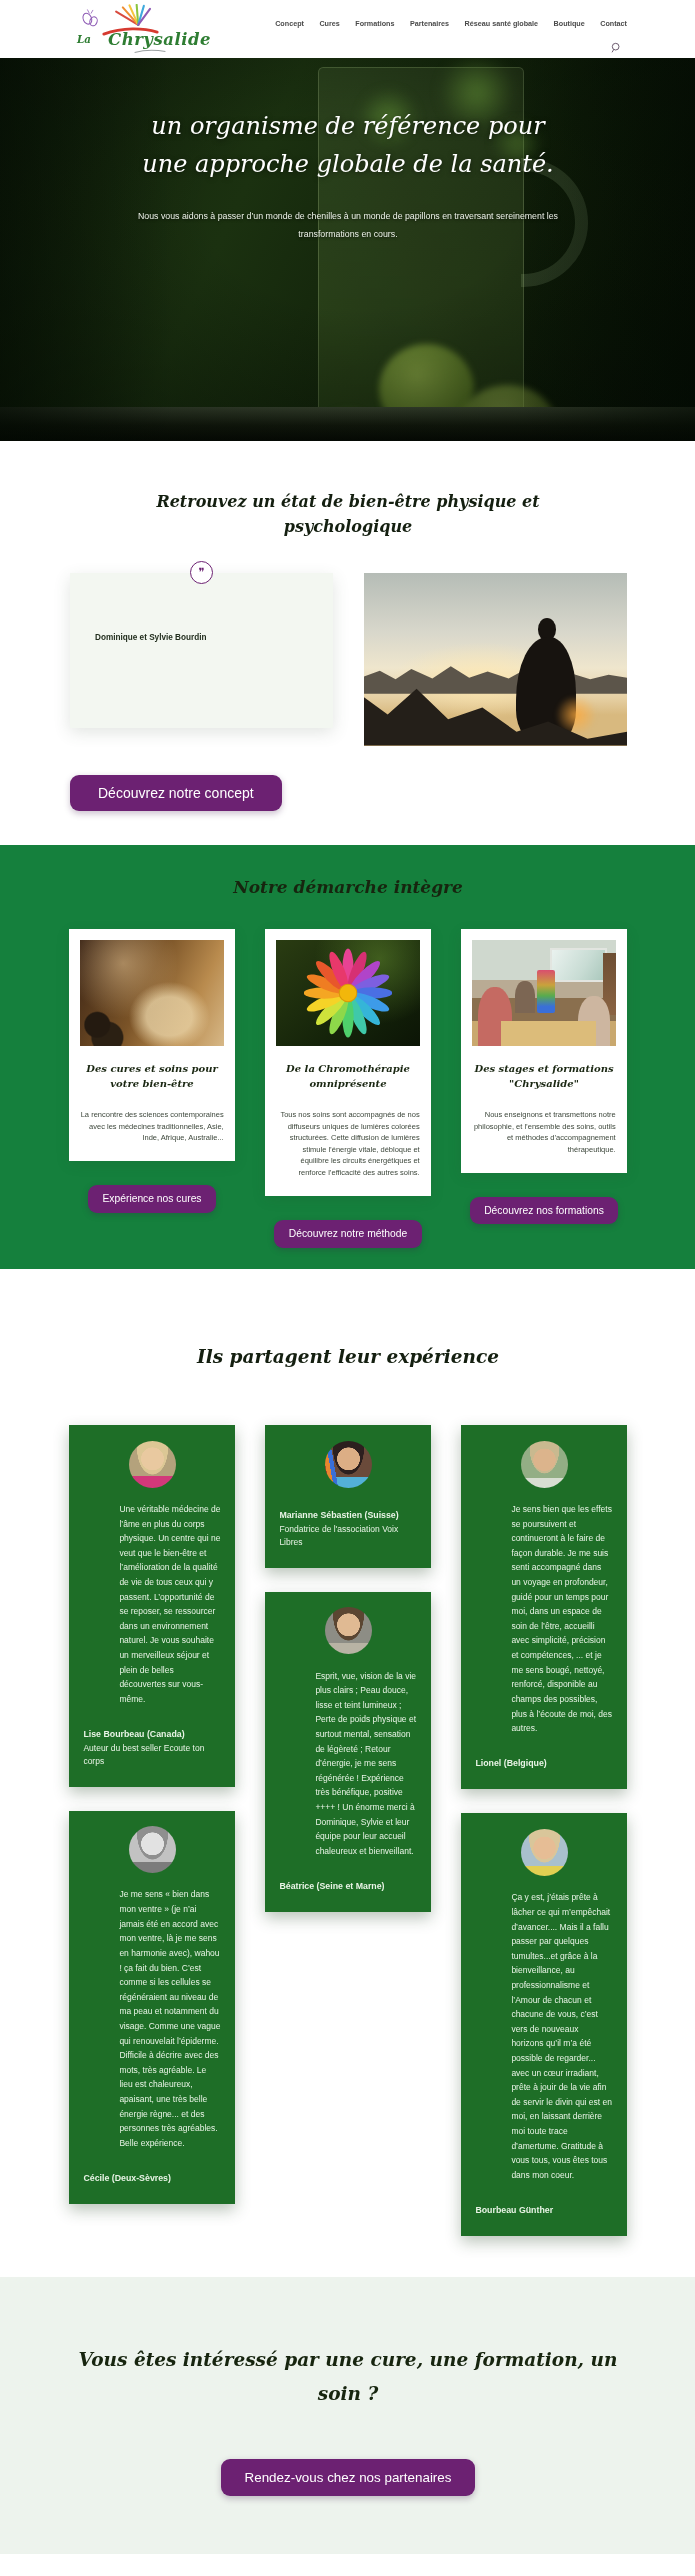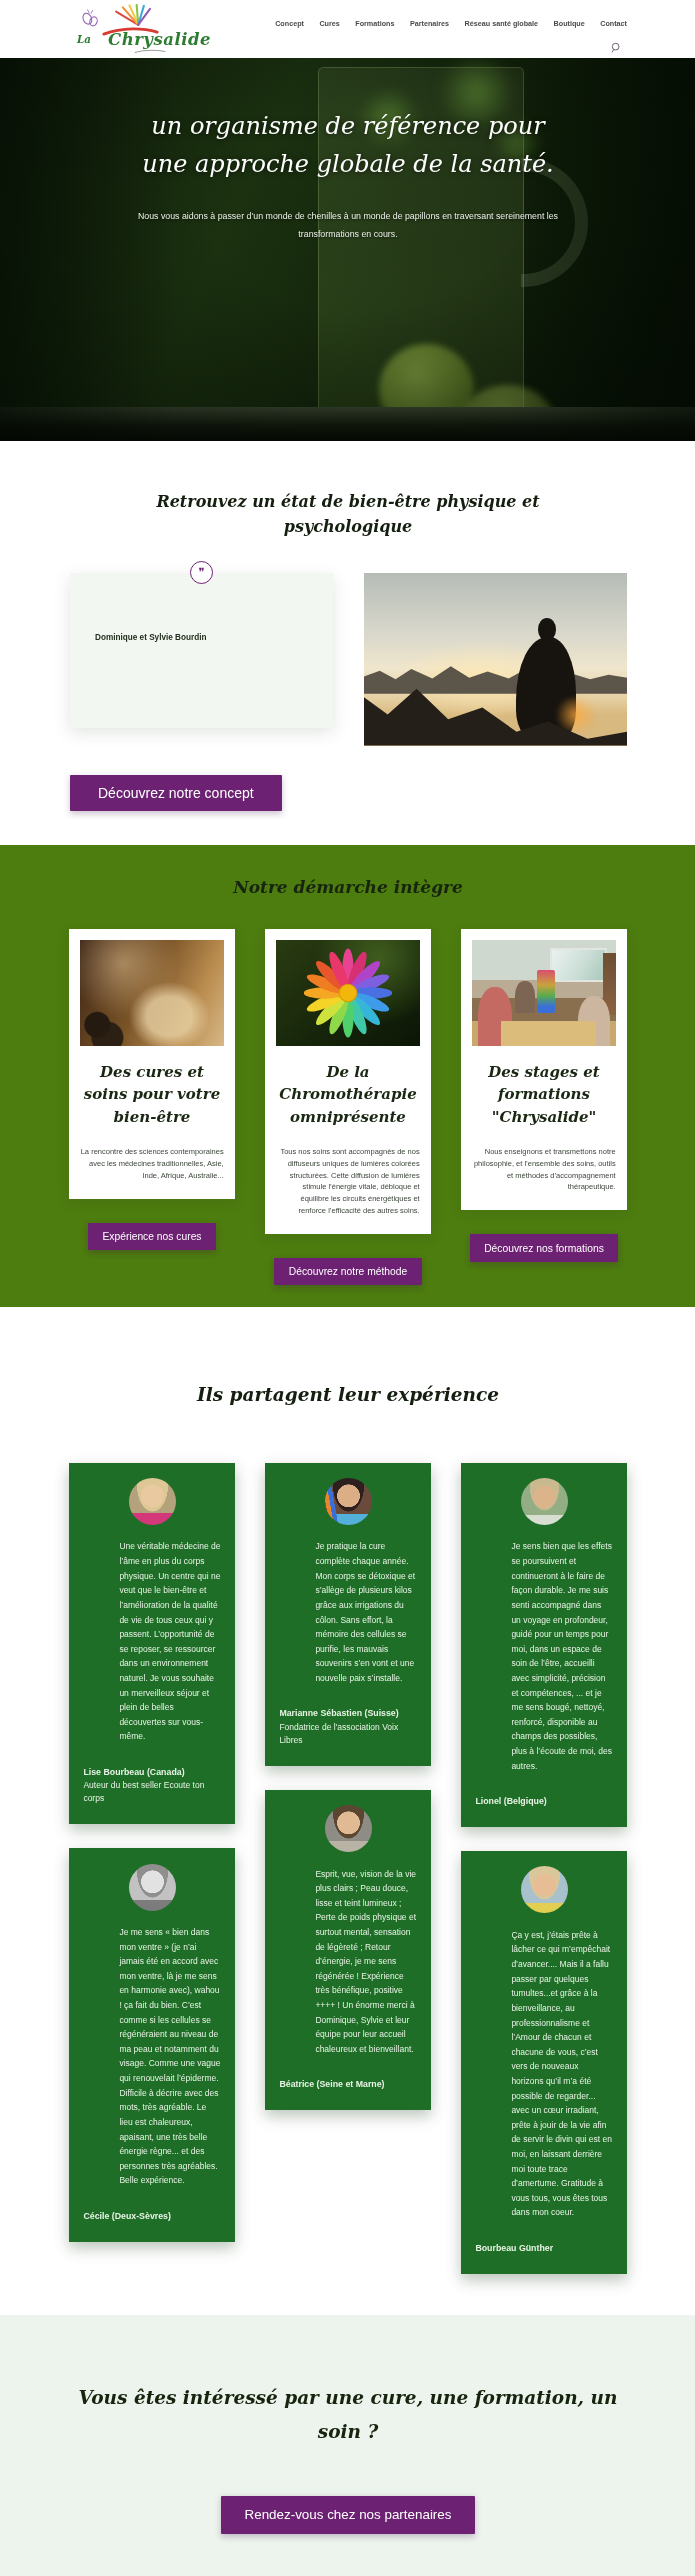--- a/index.html
+++ b/index.html
@@ -62,25 +62,25 @@
             clip-path:polygon(0 100%,0 55%,6% 40%,12% 62%,18% 35%,26% 60%,33% 28%,40% 58%,47% 42%,55% 60%,63% 30%,71% 55%,78% 45%,86% 62%,93% 50%,100% 58%,100% 100%); }
   .mt-near { position:absolute; left:0; bottom:0; width:100%; height:40%; background:#241f19;
              clip-path:polygon(0 100%,0 30%,9% 55%,20% 18%,32% 62%,45% 45%,58% 80%,70% 65%,85% 90%,100% 80%,100% 100%); }
   .mt-figure { position:absolute; right:49px; top:45px; width:62px; height:129px; }
   .mt-head { width:18.5px; height:23px; background:#17130f; border-radius:50%; margin-left:21.6px; }
   .mt-body { margin-top:-4.1px; width:60px; height:108px; background:#17130f;
              border-radius:52% 44% 40% 44% / 58% 52% 32% 32%; }
   .mt-flare { position:absolute; right:28px; top:124px; width:46px; height:36px;
               background:radial-gradient(circle,rgba(255,170,60,.8),transparent 70%); filter:blur(2.1px); }
   .btn { display:inline-block; background:#6C2172; color:#fff; text-align:left; cursor:pointer;
-         box-shadow:0 2.1px 6.2px rgba(60,20,70,.25); border-radius:1px; }
+         box-shadow:0 2.1px 6.2px rgba(60,20,70,.25); border-radius:9px; }
   .btn-concept { margin:29px 0 0 70px; font-size:14px; padding:10.3px 28px; }
 
   
-  .section-approach { background:#4d7c0f; padding:32px 0 21.6px; }
+  .section-approach { background:#15803d; padding:32px 0 21.6px; }
   .ap-title { text-align:center; font-size:17px; color:#17250f; }
   .ap-row { display:flex; justify-content:center; gap:30px; margin-top:32px; align-items:flex-start; }
   .ap-col { width:166px; display:flex; flex-direction:column; align-items:center; }
   .ap-card { width:100%; background:#fff; box-shadow:0 4.1px 13.4px rgba(40,60,40,.12); padding:11.3px 11.3px 17.5px; }
   .ap-img { position:relative; width:100%; height:106px; overflow:hidden; margin-bottom:14.4px; }
   .img-massage { background:radial-gradient(circle at 30% 22%,rgba(255,222,170,.45),transparent 42%),
                  radial-gradient(circle at 12% 80%,#241a10 0 8%,transparent 9%),
                  radial-gradient(circle at 19% 92%,#2b2013 0 10%,transparent 11%),
                  radial-gradient(ellipse at 62% 72%,rgba(235,214,170,.75) 0 18%,transparent 32%),
                  linear-gradient(115deg,#3a2415,#7a5327 45%,#b98b4e 75%,#d7b887); }
@@ -90,21 +90,21 @@
   .img-training { background:linear-gradient(180deg,#cfd8ce 0 38%,#b9ab94 38% 55%,#8a6f4e 55% 76%,#c9a86e 76%); }
   .tr-window { position:absolute; left:54%; top:7%; width:40%; height:32%; border:2.1px solid #e2e5e0;
                background:linear-gradient(120deg,#eaf2ef,#c8dcd4 60%,#a9c7bb); }
   .tr-shelf { position:absolute; right:0; top:12%; width:9%; height:58%; background:linear-gradient(180deg,#6d4e33,#8a6342); }
   .tr-poster { position:absolute; left:45%; top:28%; width:13%; height:40%;
                background:linear-gradient(180deg,#d94f6e,#c9a23c 35%,#58ab4e 60%,#3a6fd8 85%); border-radius:2.1px; }
   .tr-person1 { position:absolute; left:4%; top:44%; width:24%; height:60%; background:#c56a62; border-radius:45% 45% 0 0; }
   .tr-person2 { position:absolute; right:4%; top:52%; width:22%; height:52%; background:#cdb6a0; border-radius:45% 45% 0 0; }
   .tr-person3 { position:absolute; left:30%; top:38%; width:14%; height:30%; background:#7c6653; border-radius:45% 45% 0 0; }
   .tr-table { position:absolute; left:20%; bottom:0; width:66%; height:24%; background:#dcbc7a; }
-  .ap-card-title { text-align:center; font-size:15px; line-height:1.5; color:#1a2712; }
+  .ap-card-title { text-align:center; font-size:10px; line-height:1.5; color:#1a2712; }
   .ap-card-text { margin-top:18px; text-align:right; font-size:7.5px; line-height:1.55; color:#3c463a; }
   .btn-card { margin-top:24px; font-size:10.3px; padding:8.2px 14.4px; }
 
   
   .section-testimonials { background:#fff; padding:77px 0 41px; }
   .ts-title { text-align:center; font-size:18.5px; color:#141f10; }
   .ts-grid { display:flex; justify-content:center; gap:30px; margin-top:58px; align-items:flex-start; }
   .ts-col { width:166px; display:flex; flex-direction:column; gap:24px; }
   .ts-card { background:#1E6E27; box-shadow:0 6.2px 14.4px rgba(25,60,25,.3); padding:15.5px 14.4px 18.5px; color:#E9F4E6; }
   .avatar { width:47px; height:47px; border-radius:50%; margin:0 auto 14.4px; }
@@ -312,21 +312,20 @@
           <div class="avatar av4"></div>
           <p class="ts-quote">Je me sens « bien dans mon ventre » (je n’ai jamais été en accord avec mon ventre, là je me sens en harmonie avec), wahou ! ça fait du bien. C’est comme si les cellules se régénéraient au niveau de ma peau et notamment du visage. Comme une vague qui renouvelait l’épiderme. Difficile à décrire avec des mots, très agréable. Le lieu est chaleureux, apaisant, une très belle énergie règne... et des personnes très agréables. Belle expérience.</p>
           <p class="ts-name">Cécile (Deux-Sèvres)</p>
           <p class="ts-role"></p>
         </div>
       </div>
 
       <div class="ts-col">
         <div class="ts-card">
           <div class="avatar av2"></div>
-          <p class="ts-quote">Je pratique la cure complète chaque année. Mon corps se détoxique et s’allège de plusieurs kilos grâce aux irrigations du côlon. Sans effort, la mémoire des cellules se purifie, les mauvais souvenirs s’en vont et une nouvelle paix s’installe.</p>
           <p class="ts-name">Marianne Sébastien (Suisse)</p>
           <p class="ts-role">Fondatrice de l'association Voix Libres</p>
         </div>
         <div class="ts-card">
           <div class="avatar av5"></div>
           <p class="ts-quote">Esprit, vue, vision de la vie plus clairs ; Peau douce, lisse et teint lumineux ; Perte de poids physique et surtout mental, sensation de légèreté ; Retour d’énergie, je me sens régénérée ! Expérience très bénéfique, positive ++++ ! Un énorme merci à Dominique, Sylvie et leur équipe pour leur accueil chaleureux et bienveillant.</p>
           <p class="ts-name">Béatrice (Seine et Marne)</p>
           <p class="ts-role"></p>
         </div>
       </div>

